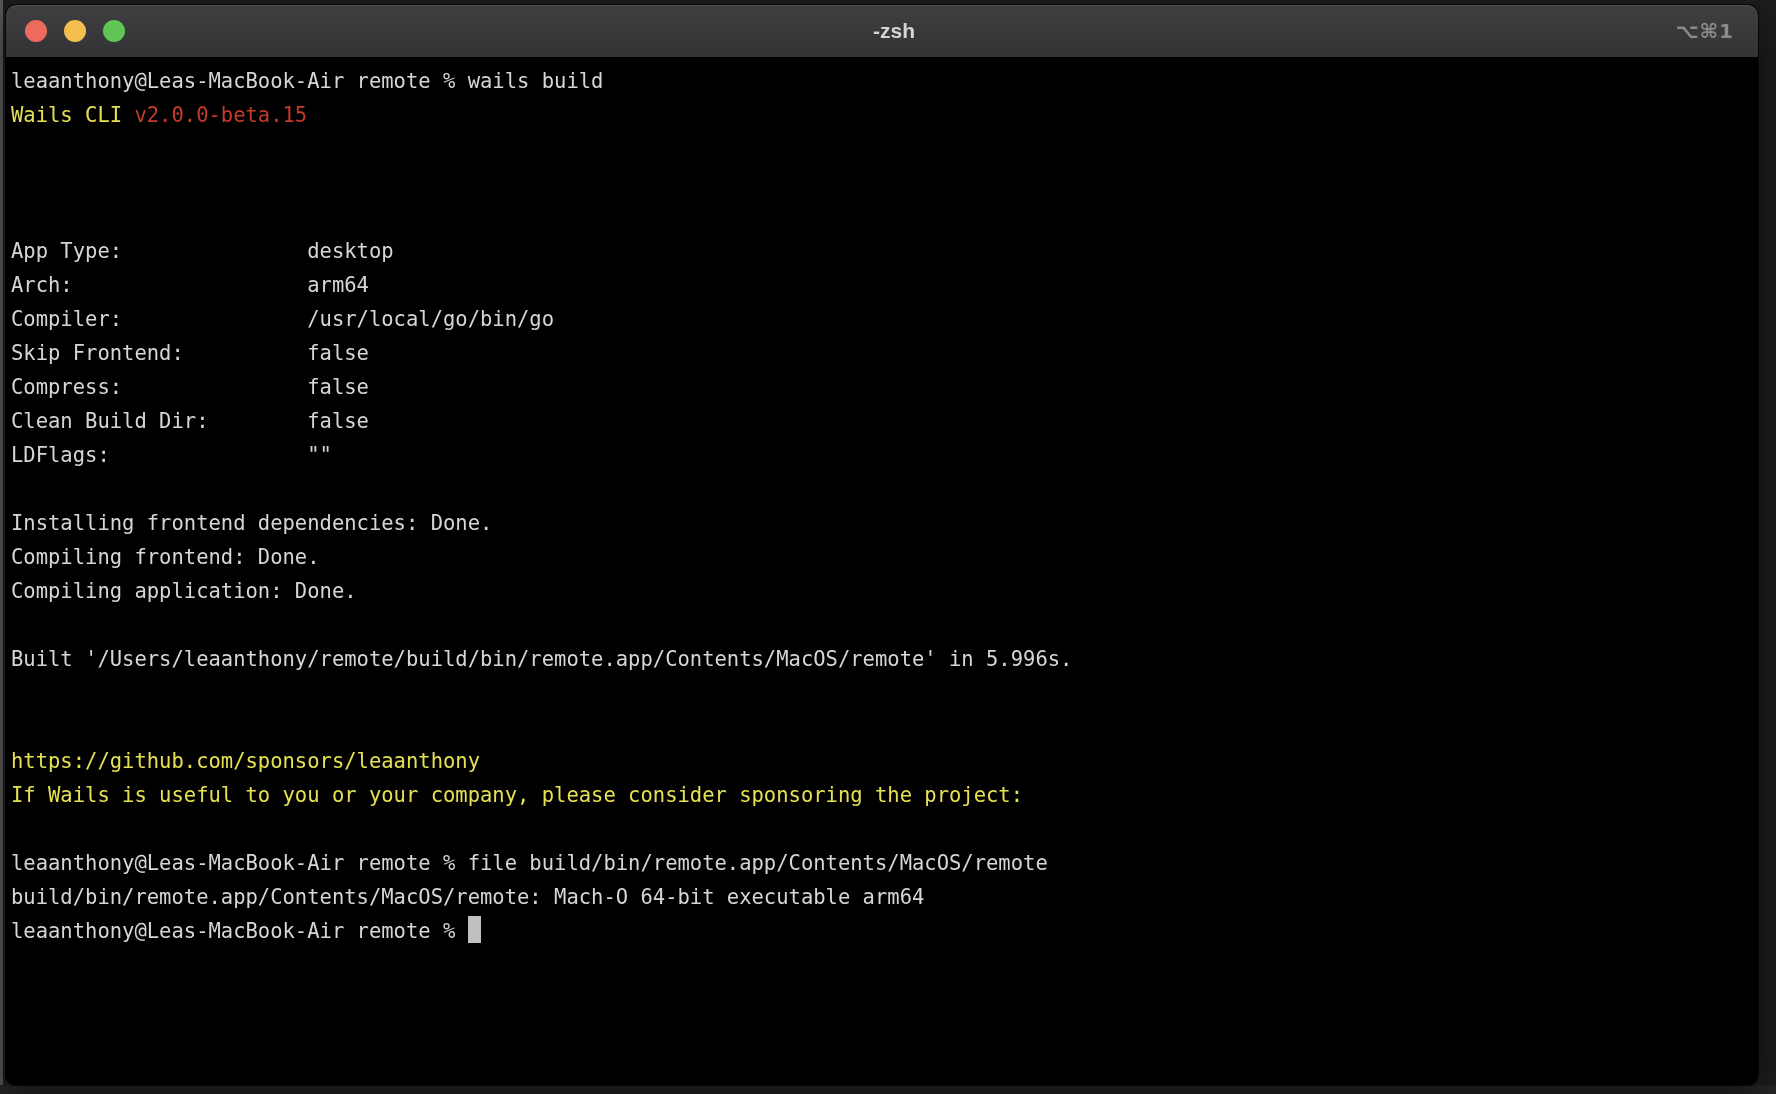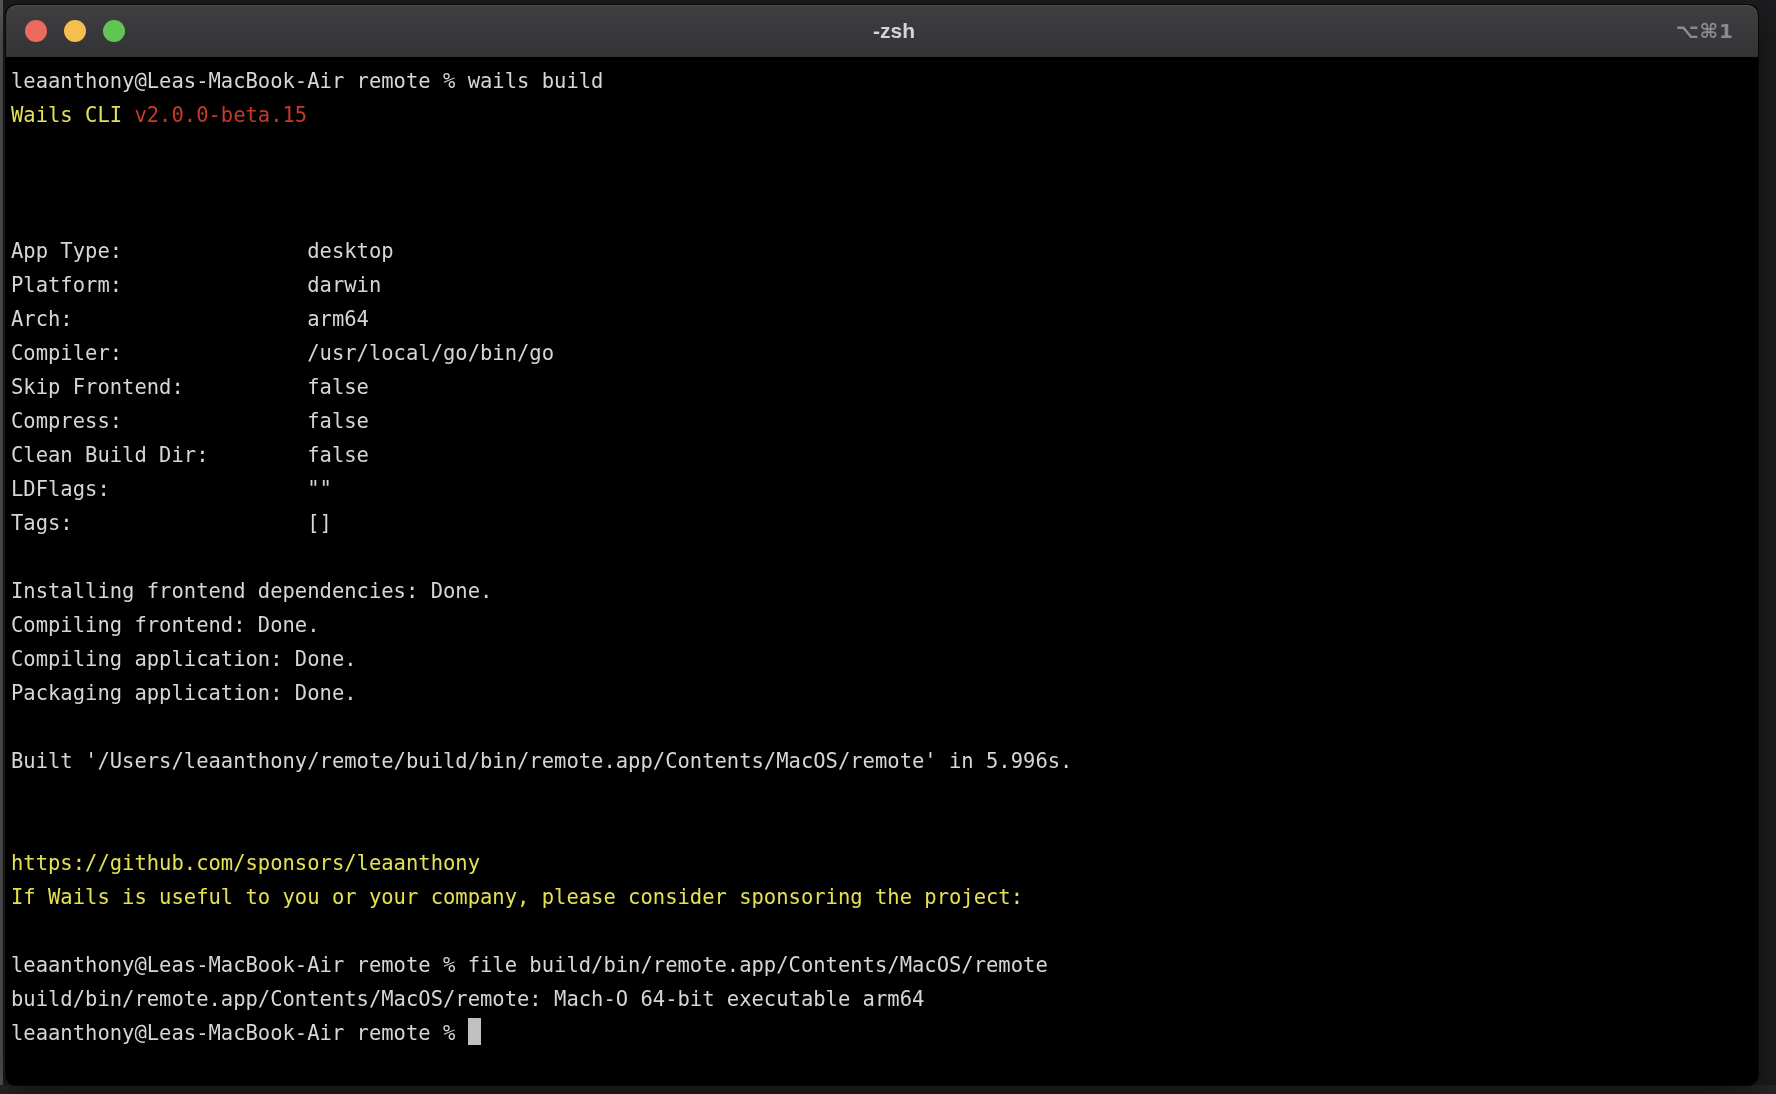--- a/index.html
+++ b/index.html
@@ -117,33 +117,30 @@
       <div class="title">-zsh</div>
       <div class="shortcut-badge">⌥⌘1</div>
     </div>
     <div class="terminal">
         <div class="term-line"><span class="c-default">leaanthony@Leas-MacBook-Air remote % wails build</span></div>
         <div class="term-line"><span class="c-yellow">Wails CLI </span><span class="c-red">v2.0.0-beta.15</span></div>
         <div class="term-line"></div>
         <div class="term-line"></div>
         <div class="term-line"></div>
         <div class="term-line"><span class="c-default">App Type:               desktop</span></div>
-        <div class="term-line"><span class="c-default">Platform:               darwin</span></div>
         <div class="term-line"><span class="c-default">Arch:                   arm64</span></div>
         <div class="term-line"><span class="c-default">Compiler:               /usr/local/go/bin/go</span></div>
         <div class="term-line"><span class="c-default">Skip Frontend:          false</span></div>
         <div class="term-line"><span class="c-default">Compress:               false</span></div>
         <div class="term-line"><span class="c-default">Clean Build Dir:        false</span></div>
         <div class="term-line"><span class="c-default">LDFlags:                ""</span></div>
-        <div class="term-line"><span class="c-default">Tags:                   []</span></div>
         <div class="term-line"></div>
         <div class="term-line"><span class="c-default">Installing frontend dependencies: Done.</span></div>
         <div class="term-line"><span class="c-default">Compiling frontend: Done.</span></div>
         <div class="term-line"><span class="c-default">Compiling application: Done.</span></div>
-        <div class="term-line"><span class="c-default">Packaging application: Done.</span></div>
         <div class="term-line"></div>
         <div class="term-line"><span class="c-default">Built '/Users/leaanthony/remote/build/bin/remote.app/Contents/MacOS/remote' in 5.996s.</span></div>
         <div class="term-line"></div>
         <div class="term-line"></div>
         <div class="term-line"><span class="c-yellow">https://github.com/sponsors/leaanthony</span></div>
         <div class="term-line"><span class="c-yellow">If Wails is useful to you or your company, please consider sponsoring the project:</span></div>
         <div class="term-line"></div>
         <div class="term-line"><span class="c-default">leaanthony@Leas-MacBook-Air remote % file build/bin/remote.app/Contents/MacOS/remote</span></div>
         <div class="term-line"><span class="c-default">build/bin/remote.app/Contents/MacOS/remote: Mach-O 64-bit executable arm64</span></div>
         <div class="term-line"><span class="c-default">leaanthony@Leas-MacBook-Air remote % </span><span class="cursor"></span></div>

